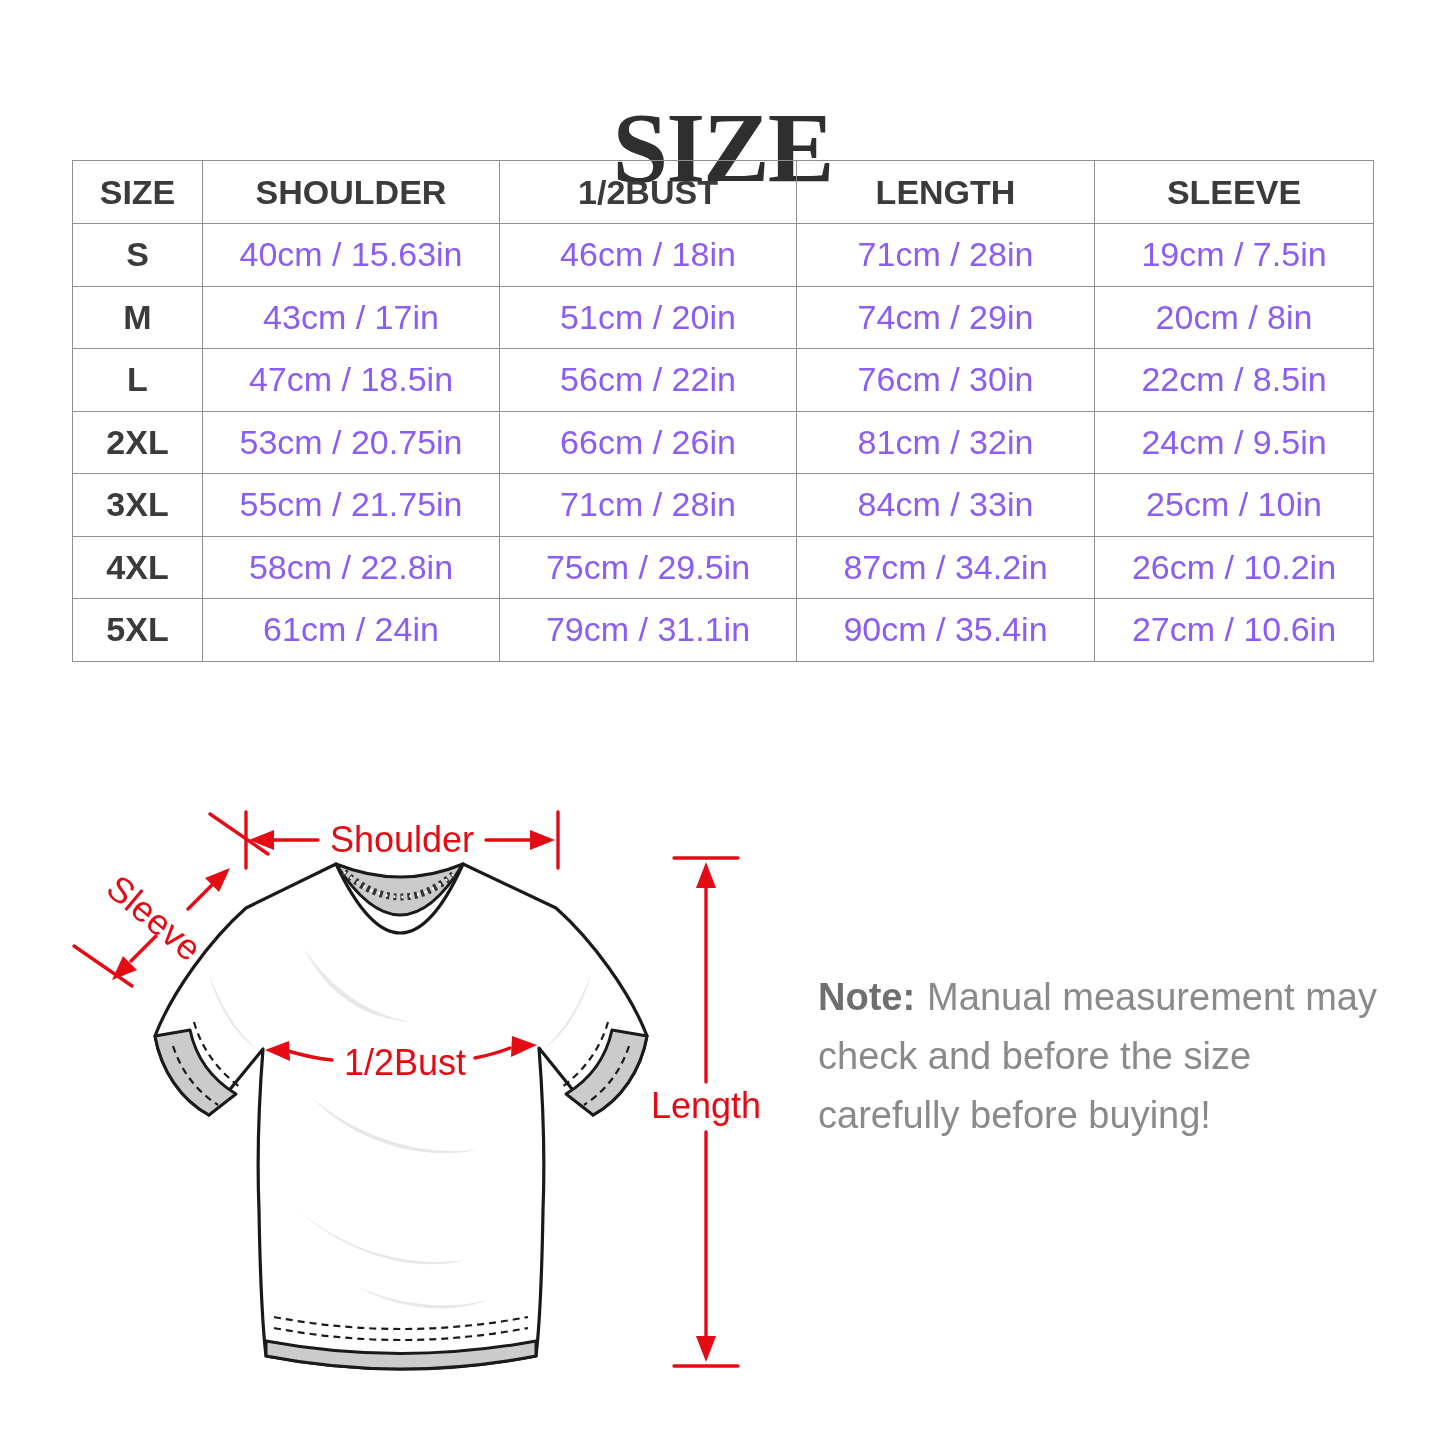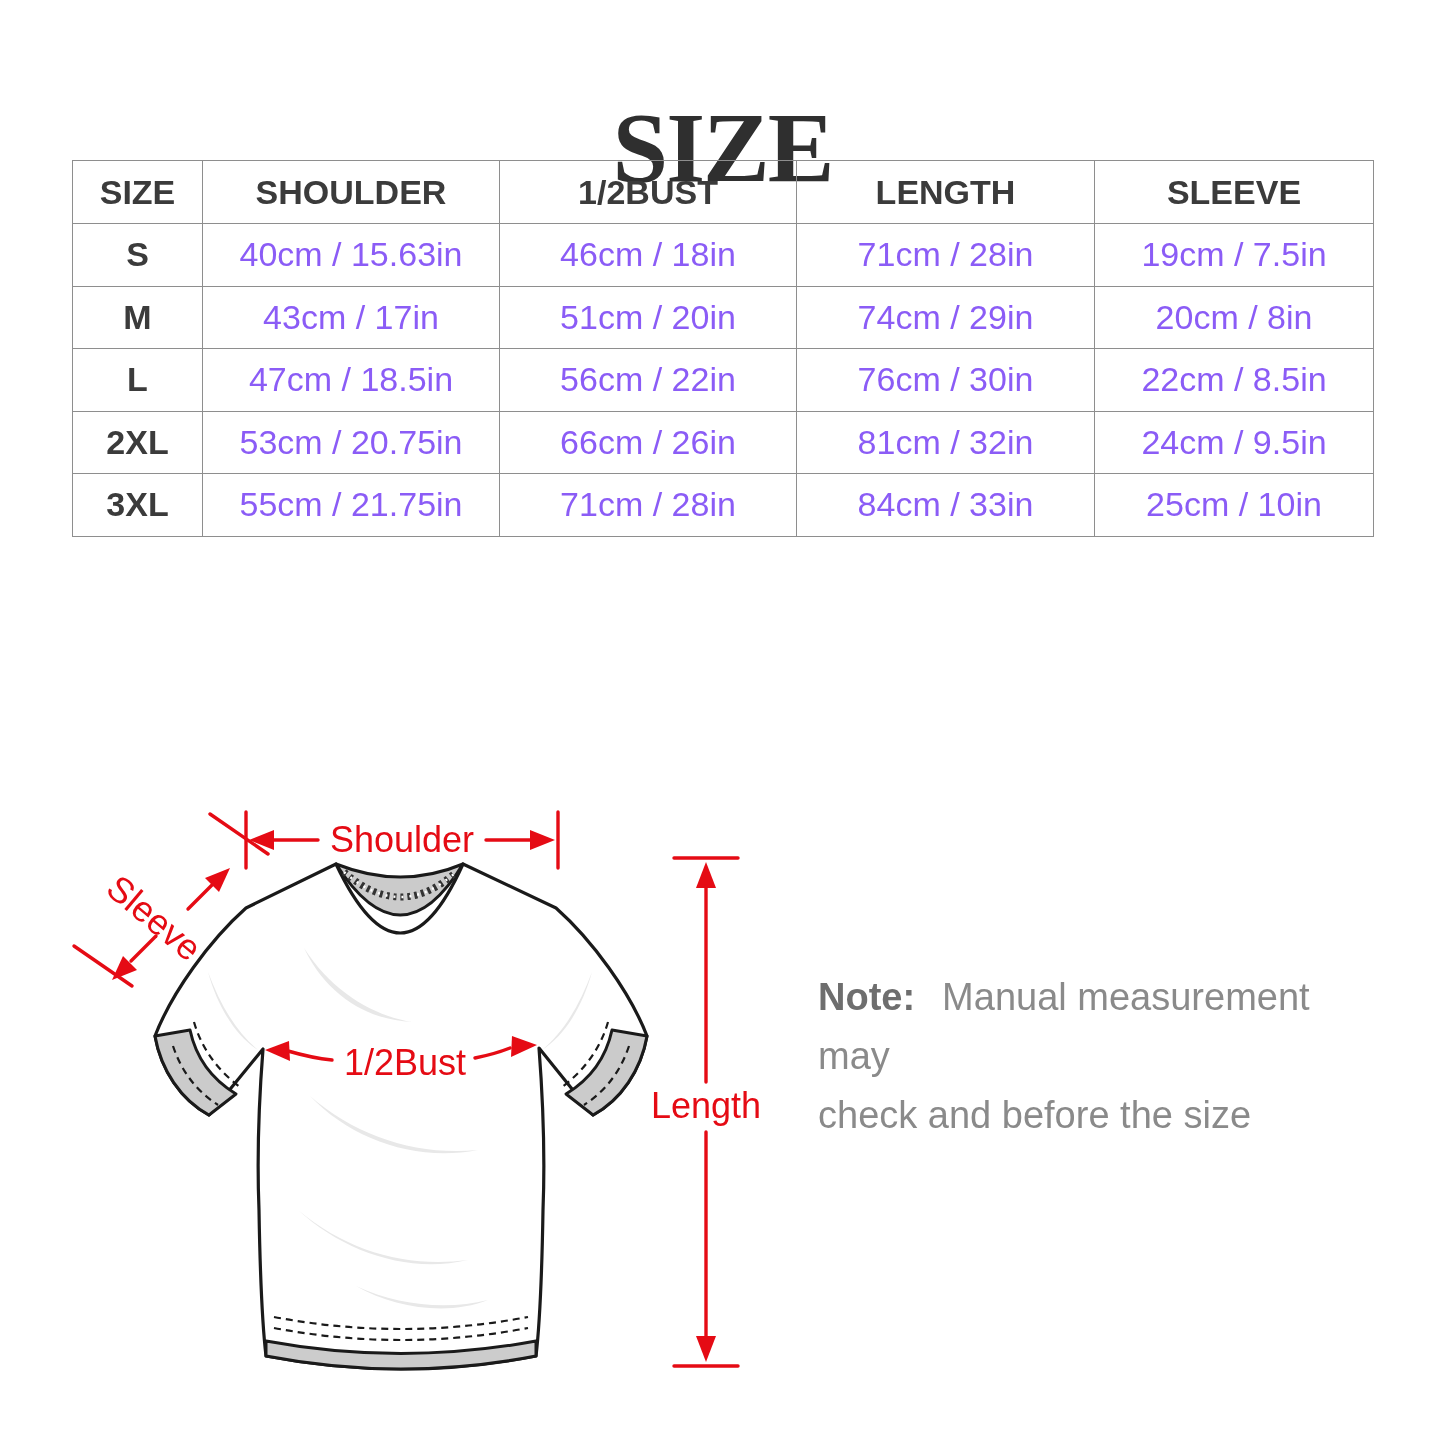--- a/index.html
+++ b/index.html
@@ -20,21 +20,21 @@
   #diagram{position:absolute;left:60px;top:800px;}
   .shirt-line{fill:#ffffff;stroke:#1a1a1a;stroke-width:3.2;stroke-linejoin:round;stroke-linecap:round;}
   .shirt-gray{fill:#cbcbcb;stroke:#1a1a1a;stroke-width:3;stroke-linejoin:round;}
   .stitch{fill:none;stroke:#1a1a1a;stroke-width:2.2;stroke-dasharray:7 5;}
   .wrinkle{fill:#e8e8e8;stroke:none;}
   .red-line{stroke:#e50b14;stroke-width:3.4;fill:none;stroke-linecap:round;}
   .red-fill{fill:#e50b14;stroke:none;}
   .red-label{fill:#e50b14;font-family:"Liberation Sans",sans-serif;font-size:36px;}
   
   #note{position:absolute;left:818px;top:968px;width:560px;font-size:38px;line-height:59px;color:#8a8a8a;}
-  #note .note-prefix{font-weight:700;color:#6e6e6e;margin-right:27px;}
+  #note .note-prefix{font-weight:700;color:#6e6e6e;margin-right:12px;}
 </style>
 </head>
 <body>
 
 <div id="page">
 
   <h1 id="title">SIZE</h1>
 
   <table id="size-table">
     <colgroup>
@@ -81,20 +81,34 @@
           <td>66cm / 26in</td>
           <td>81cm / 32in</td>
           <td>24cm / 9.5in</td>
         </tr>
         <tr>
           <td class="size-col">3XL</td>
           <td>55cm / 21.75in</td>
           <td>71cm / 28in</td>
           <td>84cm / 33in</td>
           <td>25cm / 10in</td>
+        </tr>
+        <tr>
+          <td class="size-col">4XL</td>
+          <td>58cm / 22.8in</td>
+          <td>75cm / 29.5in</td>
+          <td>87cm / 34.2in</td>
+          <td>26cm / 10.2in</td>
+        </tr>
+        <tr>
+          <td class="size-col">5XL</td>
+          <td>61cm / 24in</td>
+          <td>79cm / 31.1in</td>
+          <td>90cm / 35.4in</td>
+          <td>27cm / 10.6in</td>
         </tr>
       </tbody>
   </table>
 
   <svg id="diagram" width="700" height="645" viewBox="0 0 700 645" xmlns="http://www.w3.org/2000/svg">
 
     <g>
 
       <path class="shirt-line" d="
         M276,64 L186,108
@@ -171,15 +185,16 @@
       <text class="red-label" x="646" y="318" text-anchor="middle">Length</text>
       <line class="red-line" x1="646" y1="332" x2="646" y2="538"></line>
       <polygon class="red-fill" points="646,562 636,536 656,536"></polygon>
       <line class="red-line" x1="614" y1="566" x2="678" y2="566"></line>
     </g>
   </svg>
 
   <div id="note">
     <div class="note-line"><span class="note-prefix">Note:</span><span>Manual measurement may</span></div>
     <div class="note-line">check and before the size</div>
+    <div class="note-line">carefully before buying!</div>
   </div>
 
 </div>
 
 </body></html>

